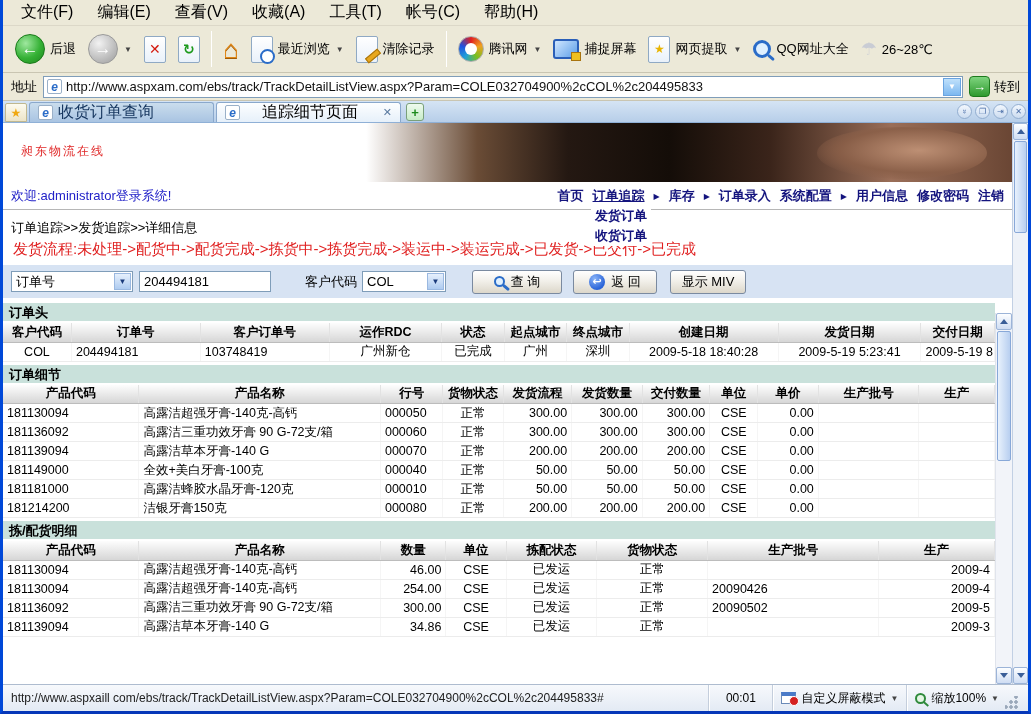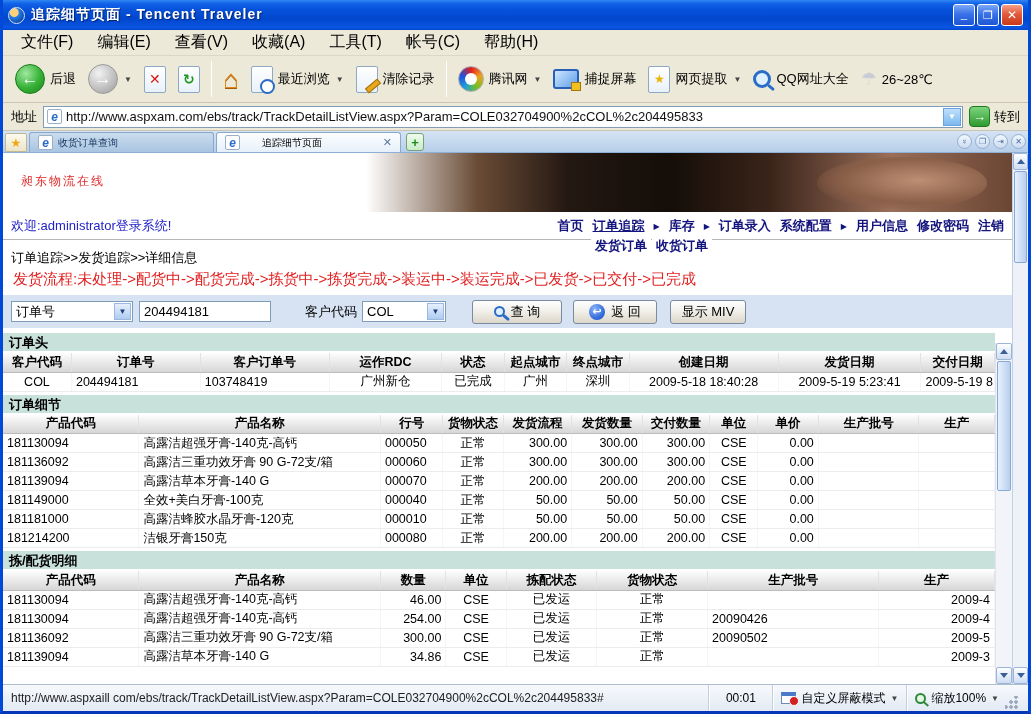--- a/index.html
+++ b/index.html
@@ -74,21 +74,21 @@
   .addr-url { flex:1; margin-left:4px; white-space:nowrap; overflow:hidden; font-size:13px; color:#111; }
   .addr-dd { width:18px; height:18px; margin-right:1px; background:linear-gradient(180deg,#bfe0fb,#7db8f0);
     border:1px solid #6aa4e0; color:#fff; font-size:8px; display:flex; align-items:center; justify-content:center; }
   .go-btn { display:flex; align-items:center; gap:4px; }
   .go-icon { width:21px; height:21px; border-radius:4px; border:1px solid #1d7a1d; color:#fff; font-weight:bold;
     background:linear-gradient(180deg,#7ed47e,#2f9a2f); display:flex; align-items:center; justify-content:center; }
   .go-icon::before { content:"→"; }
 
   
   .tabbar { height:22px; flex:0 0 22px; display:flex; align-items:flex-end; padding:0 2px;
-    background:linear-gradient(180deg,#d5e4f4,#b7cee9); border-bottom:1px solid #8fb0d6; font-size:10px; }
+    background:linear-gradient(180deg,#d5e4f4,#b7cee9); border-bottom:1px solid #8fb0d6; font-size:16px; }
   .fav-btn { width:22px; height:19px; margin:0 2px 0 0; background:linear-gradient(180deg,#fdfbef,#ece4c8);
     border:1px solid #c0b890; border-radius:2px 2px 0 0; color:#f0a810; font-size:12px;
     display:flex; align-items:center; justify-content:center; }
   .fav-btn::before { content:"★"; }
   .tab { height:20px; display:flex; align-items:center; gap:5px; padding:0 8px; margin-right:2px;
     border:1px solid #8aa8cc; border-bottom:none; border-radius:3px 3px 0 0; min-width:185px; color:#15355e; }
   .tab.inactive { background:linear-gradient(180deg,#cadded,#a9c4e2); }
   .tab.active { background:linear-gradient(180deg,#fdfeff,#e6f0fa); font-weight:normal; color:#000;gap:22px; }
   .tab-close { margin-left:auto; color:#5a7aa0; font-size:11px; font-weight:bold; }
   .tab-close::before { content:"✕"; }
@@ -117,21 +117,21 @@
 
   .page-body { flex:1; position:relative; background:#fff; min-height:0; }
 
   .welcome-row { height:28px; border-bottom:1px solid #b6b6b6; display:flex; align-items:center; padding-left:8px; position:relative; }
   .welcome { color:#2222c8; font-size:13px; }
   .topnav { position:absolute; right:8px; top:5px; display:flex; align-items:center; gap:9px;
     font-size:13px; font-weight:bold; color:#14147e; white-space:nowrap; }
   .nav-item.underline { text-decoration:underline; }
   .nav-arrow { font-size:8px; color:#14147e; }
   .nav-arrow::before { content:"▶"; }
-  .submenu { position:absolute; left:588px; top:25px; z-index:5; display:flex; flex-direction:row; gap:1px;
+  .submenu { position:absolute; left:588px; top:25px; z-index:5; display:flex; flex-direction:column; gap:1px;
     font-size:13px; font-weight:bold; color:#14147e; }
   .submenu-item { background:#fff; padding:0 4px 1px; }
 
   .breadcrumb { padding:9px 0 0 8px; font-size:13px; color:#000; height:26px; }
   .process { padding:4px 0 6px 10px; font-size:15px; color:#e02020; }
 
   .form-row { height:33px; background:#d7e3f3; display:flex; align-items:center; padding-left:8px; font-size:13px; }
   .xp-select { height:21px; background:#fff; border:1px solid #7f9db9; display:flex; align-items:center; }
   .xp-select .val { flex:1; padding:0 4px; overflow:hidden; white-space:nowrap; }
   .sel-arrow { width:17px; height:17px; margin:1px; border:1px solid #9ab8e0; color:#1a3a7a; font-size:8px;
@@ -214,29 +214,20 @@
       radial-gradient(circle at 6px 11px,#9aa8ba 1.5px,transparent 2px),
       radial-gradient(circle at 11px 1px,#9aa8ba 1.5px,transparent 2px),
       radial-gradient(circle at 1px 11px,#9aa8ba 1.5px,transparent 2px),
       radial-gradient(circle at 6px 6px,#9aa8ba 1.5px,transparent 2px); }
 </style>
 </head>
 <body>
 
 <div class="window">
 
-  <div class="titlebar">
-    <span class="tt-logo"></span>
-    <span class="title-text">追踪细节页面 - Tencent Traveler</span>
-    <span class="win-btns">
-      <span class="wbtn min"></span>
-      <span class="wbtn max"></span>
-      <span class="wbtn close"></span>
-    </span>
-  </div>
 
   <div class="menubar">
     <span class="menu-item">文件(F)</span>
     <span class="menu-item">编辑(E)</span>
     <span class="menu-item">查看(V)</span>
     <span class="menu-item">收藏(A)</span>
     <span class="menu-item">工具(T)</span>
     <span class="menu-item">帐号(C)</span>
     <span class="menu-item">帮助(H)</span>
   </div>

